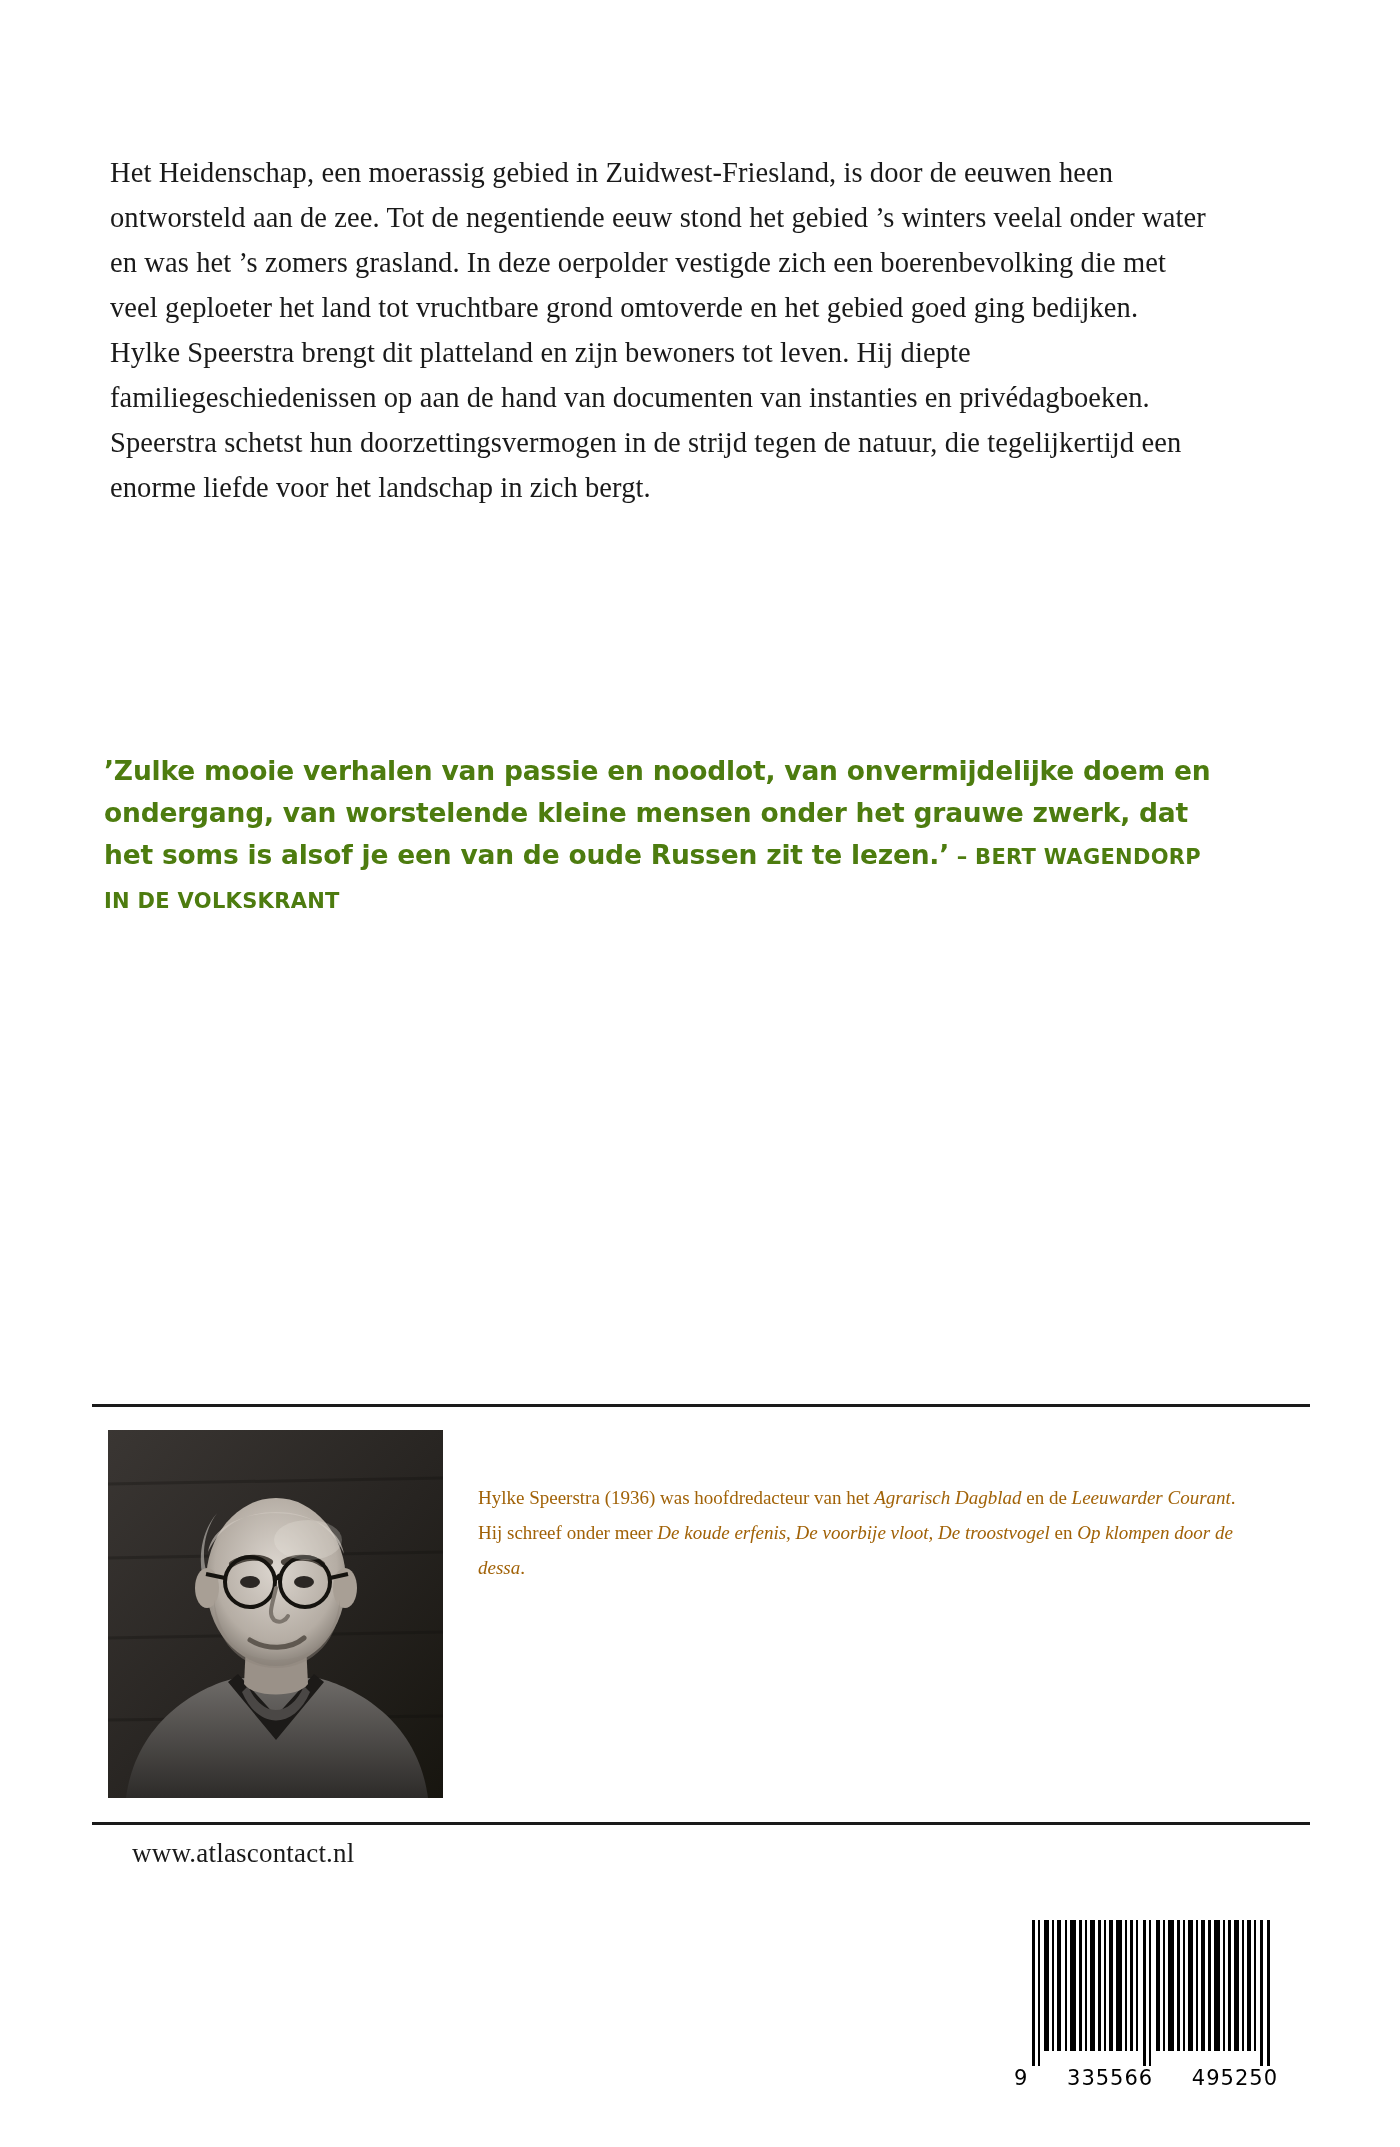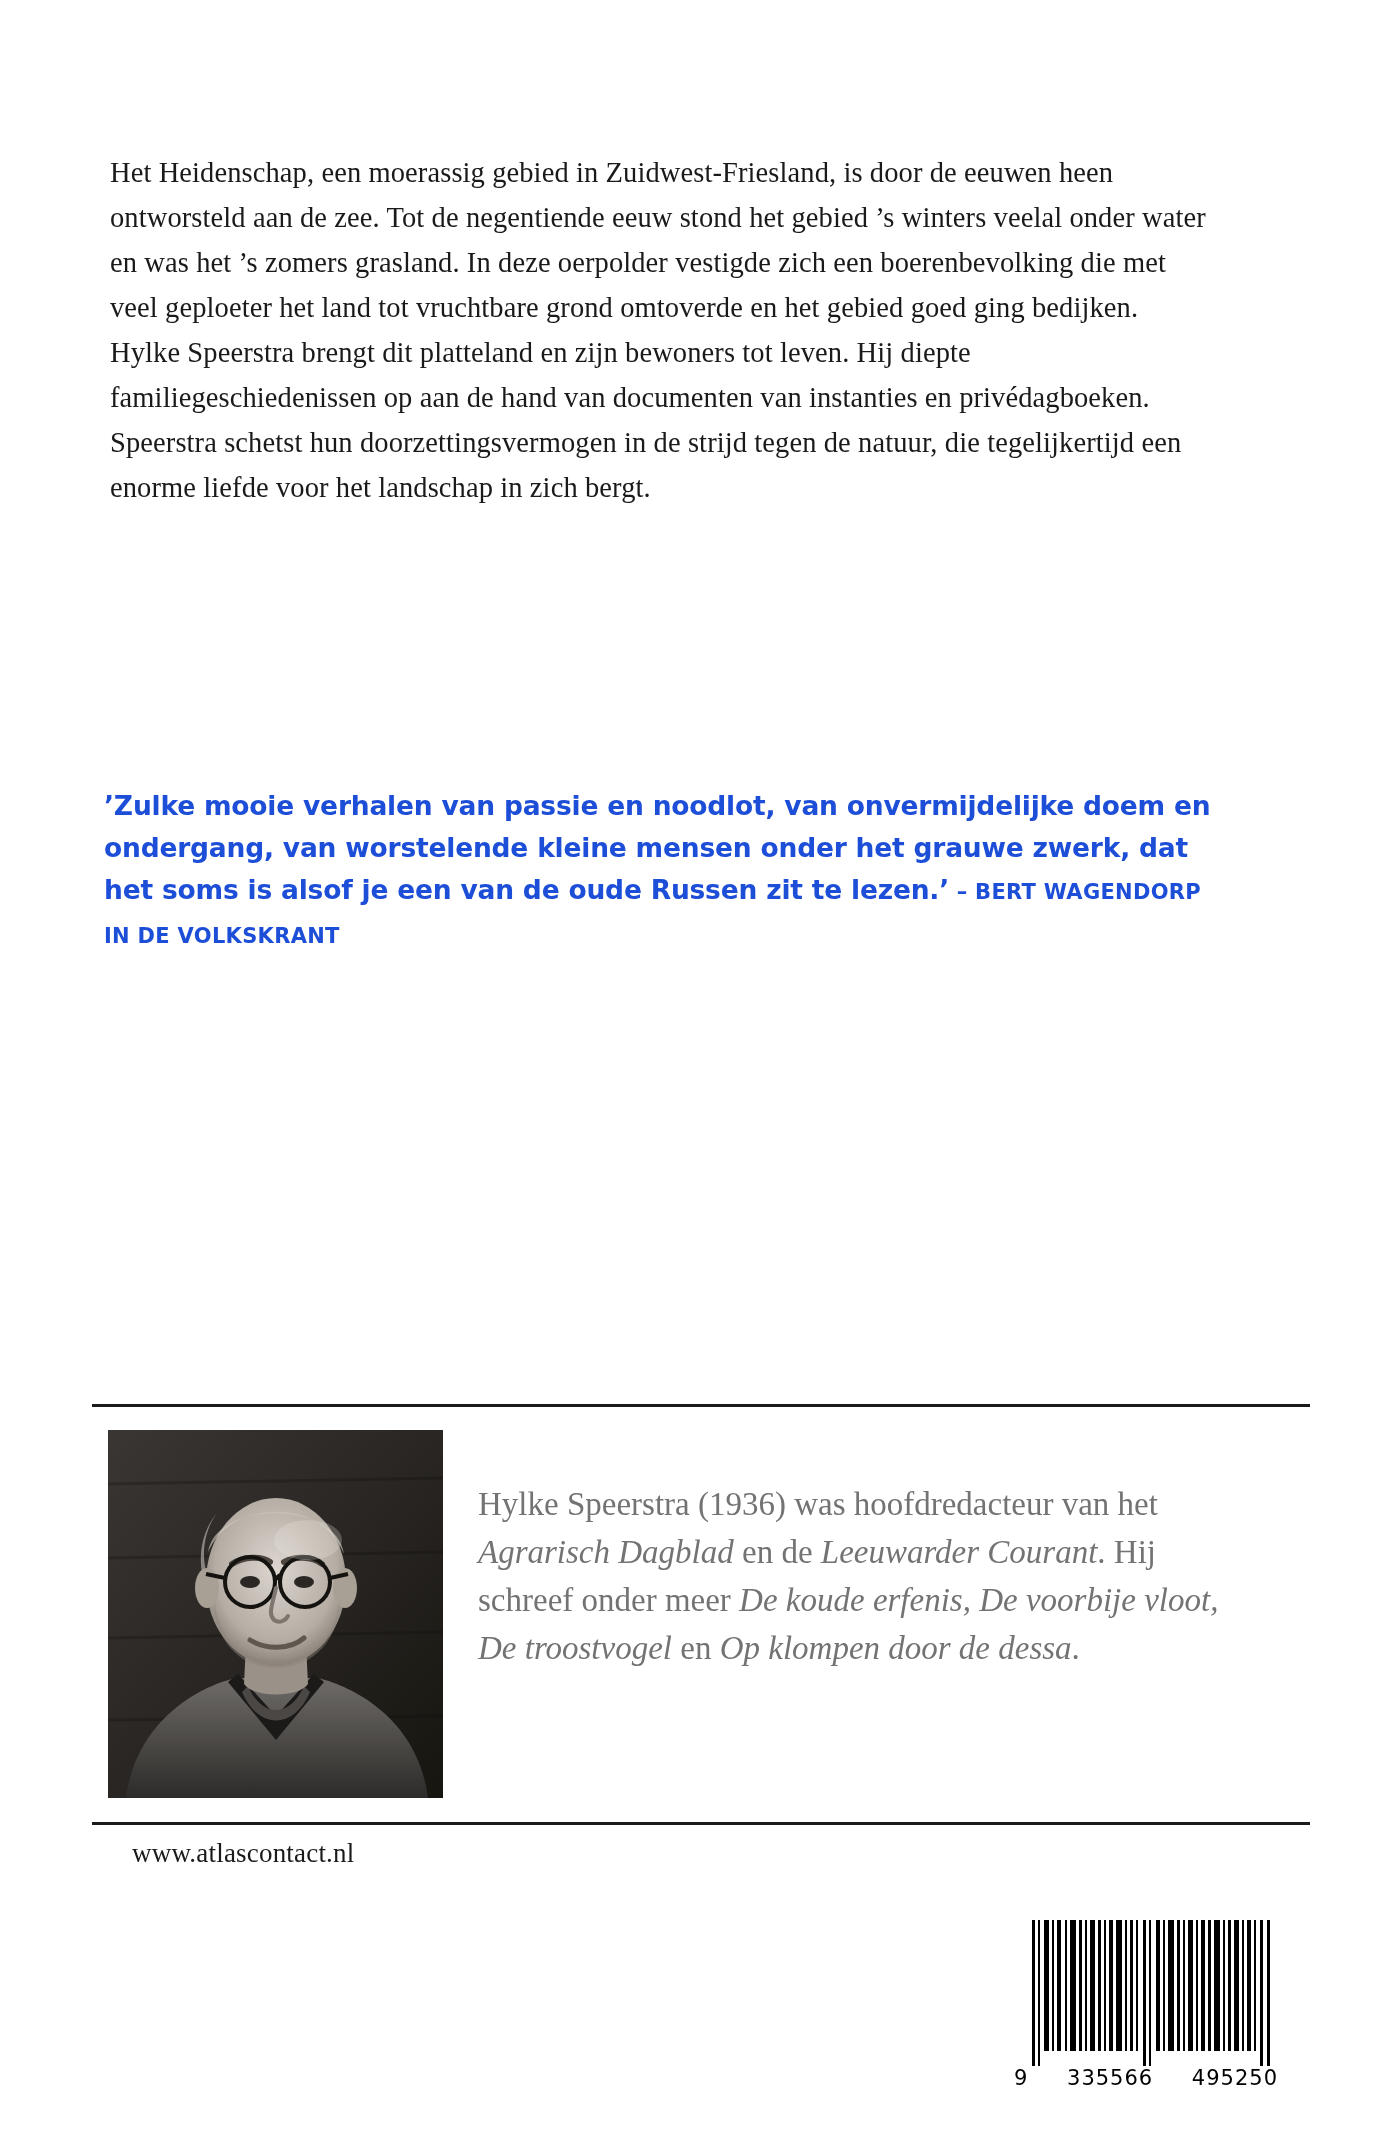--- a/index.html
+++ b/index.html
@@ -34,27 +34,27 @@
     line-height: 45px;
     color: #1a1a1a;
     text-align: left;
     letter-spacing: 0.1px;
   }
 
   
   .quote-block {
     position: absolute;
     left: 104px;
-    top: 785px;
+    top: 750px;
     width: 1120px;
     font-family: "DejaVu Sans", sans-serif;
     font-size: 26.5px;
     font-weight: 700;
     line-height: 42px;
-    color: #1d4ed8;
+    color: #4d7c0f;
     letter-spacing: -0.2px;
   }
   .quote-attrib {
     font-family: "DejaVu Sans", sans-serif;
     font-size: 21px;
     font-weight: 700;
     letter-spacing: 0.3px;
   }
 
   
@@ -79,23 +79,23 @@
     overflow: hidden;
   }
   .author-photo svg { display: block; }
 
   .author-bio {
     position: absolute;
     left: 478px;
     top: 1480px;
     width: 760px;
     font-family: "Liberation Serif", serif;
-    font-size: 33px;
-    line-height: 48px;
-    color: #737373;
+    font-size: 19px;
+    line-height: 35px;
+    color: #a16207;
   }
   .author-bio i { font-style: italic; }
 
   
   .website {
     position: absolute;
     left: 132px;
     top: 1838px;
     font-family: Liberation Serif, serif;
     font-size: 27px;

